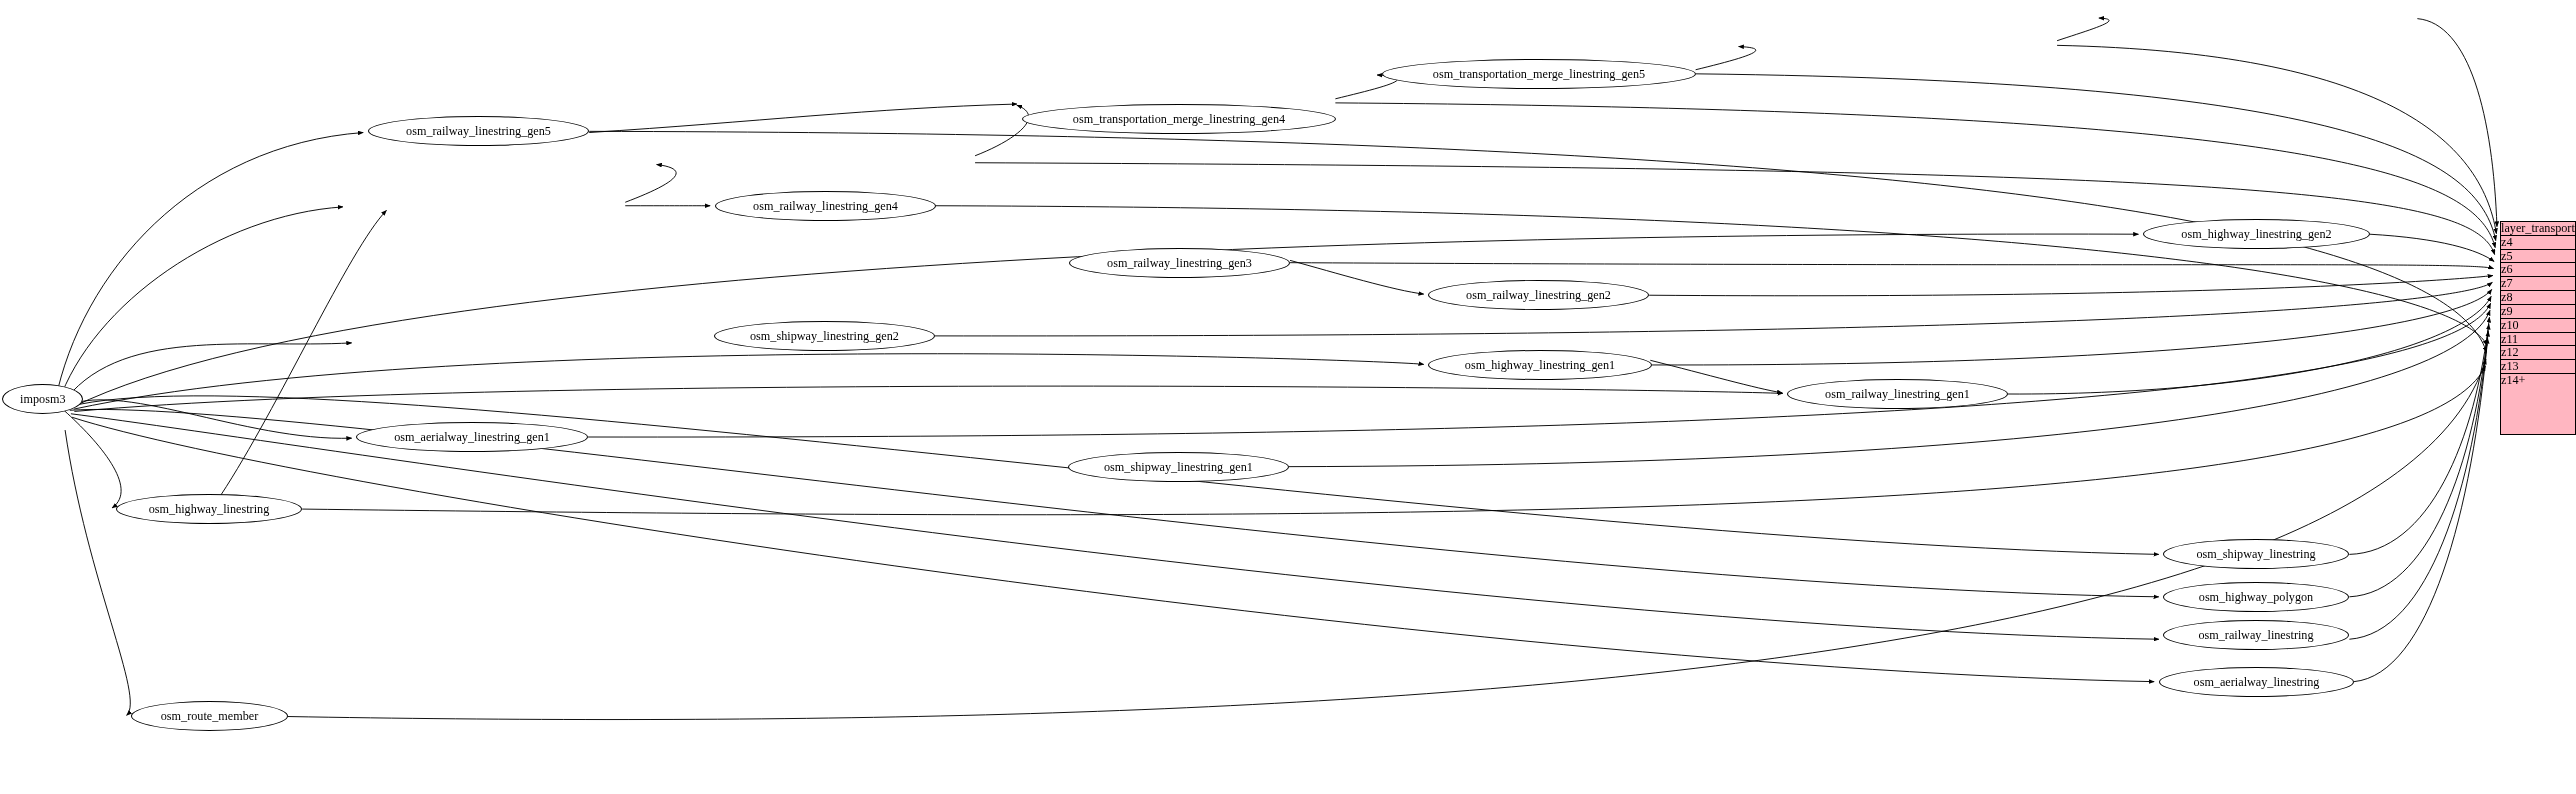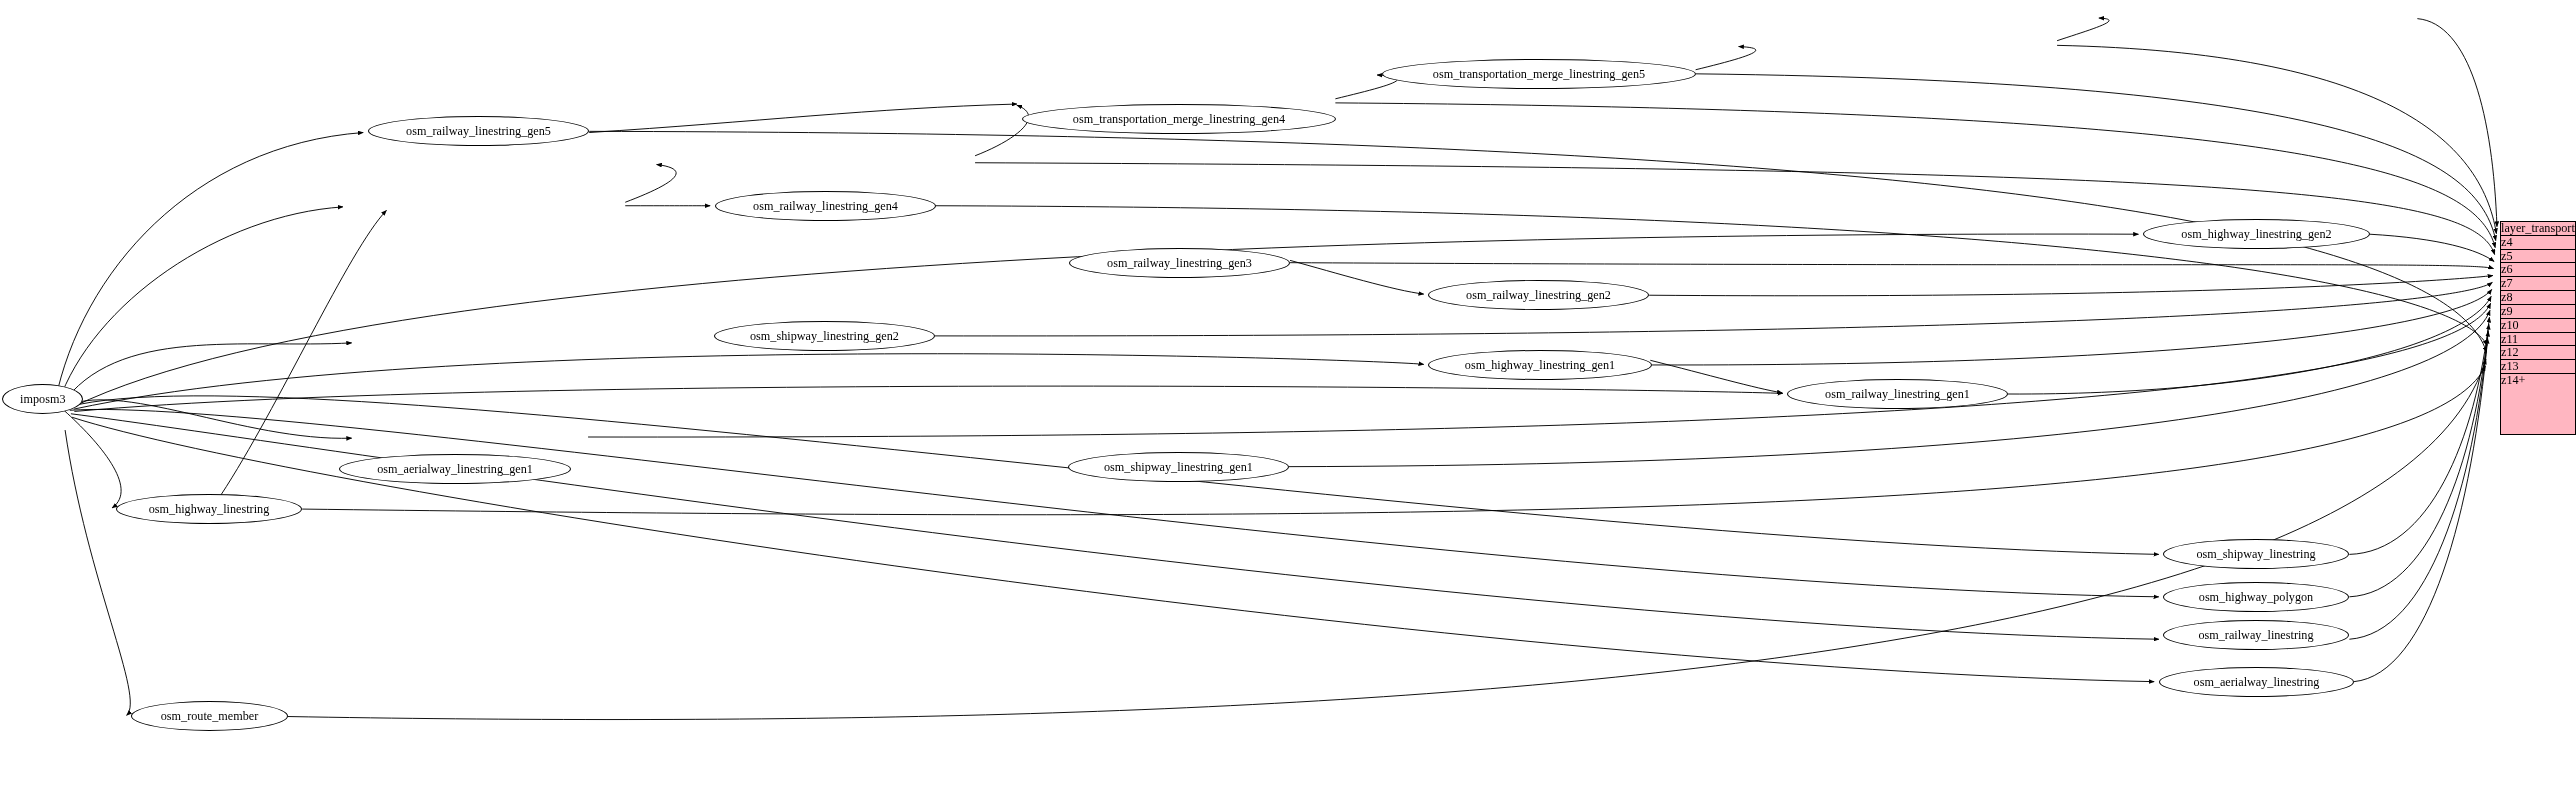--- a/index.html
+++ b/index.html
@@ -180,21 +180,21 @@
   </div>
 
   <div class="node ellipse-node" style="left:1428px; top:350px; width:224px; height:30px;">
     <span>osm_highway_linestring_gen1</span>
   </div>
 
   <div class="node ellipse-node" style="left:1787px; top:379px; width:221px; height:30px;">
     <span>osm_railway_linestring_gen1</span>
   </div>
 
-  <div class="node ellipse-node" style="left:339px; top:422px; width:232px; height:30px;margin-top:32px;">
+  <div class="node ellipse-node" style="left:356px; top:422px; width:232px; height:30px;">
     <span>osm_aerialway_linestring_gen1</span>
   </div>
 
   <div class="node ellipse-node" style="left:1068px; top:452px; width:221px; height:30px;">
     <span>osm_shipway_linestring_gen1</span>
   </div>
 
   <div class="node ellipse-node" style="left:116px; top:494px; width:186px; height:30px;">
     <span>osm_highway_linestring</span>
   </div>

